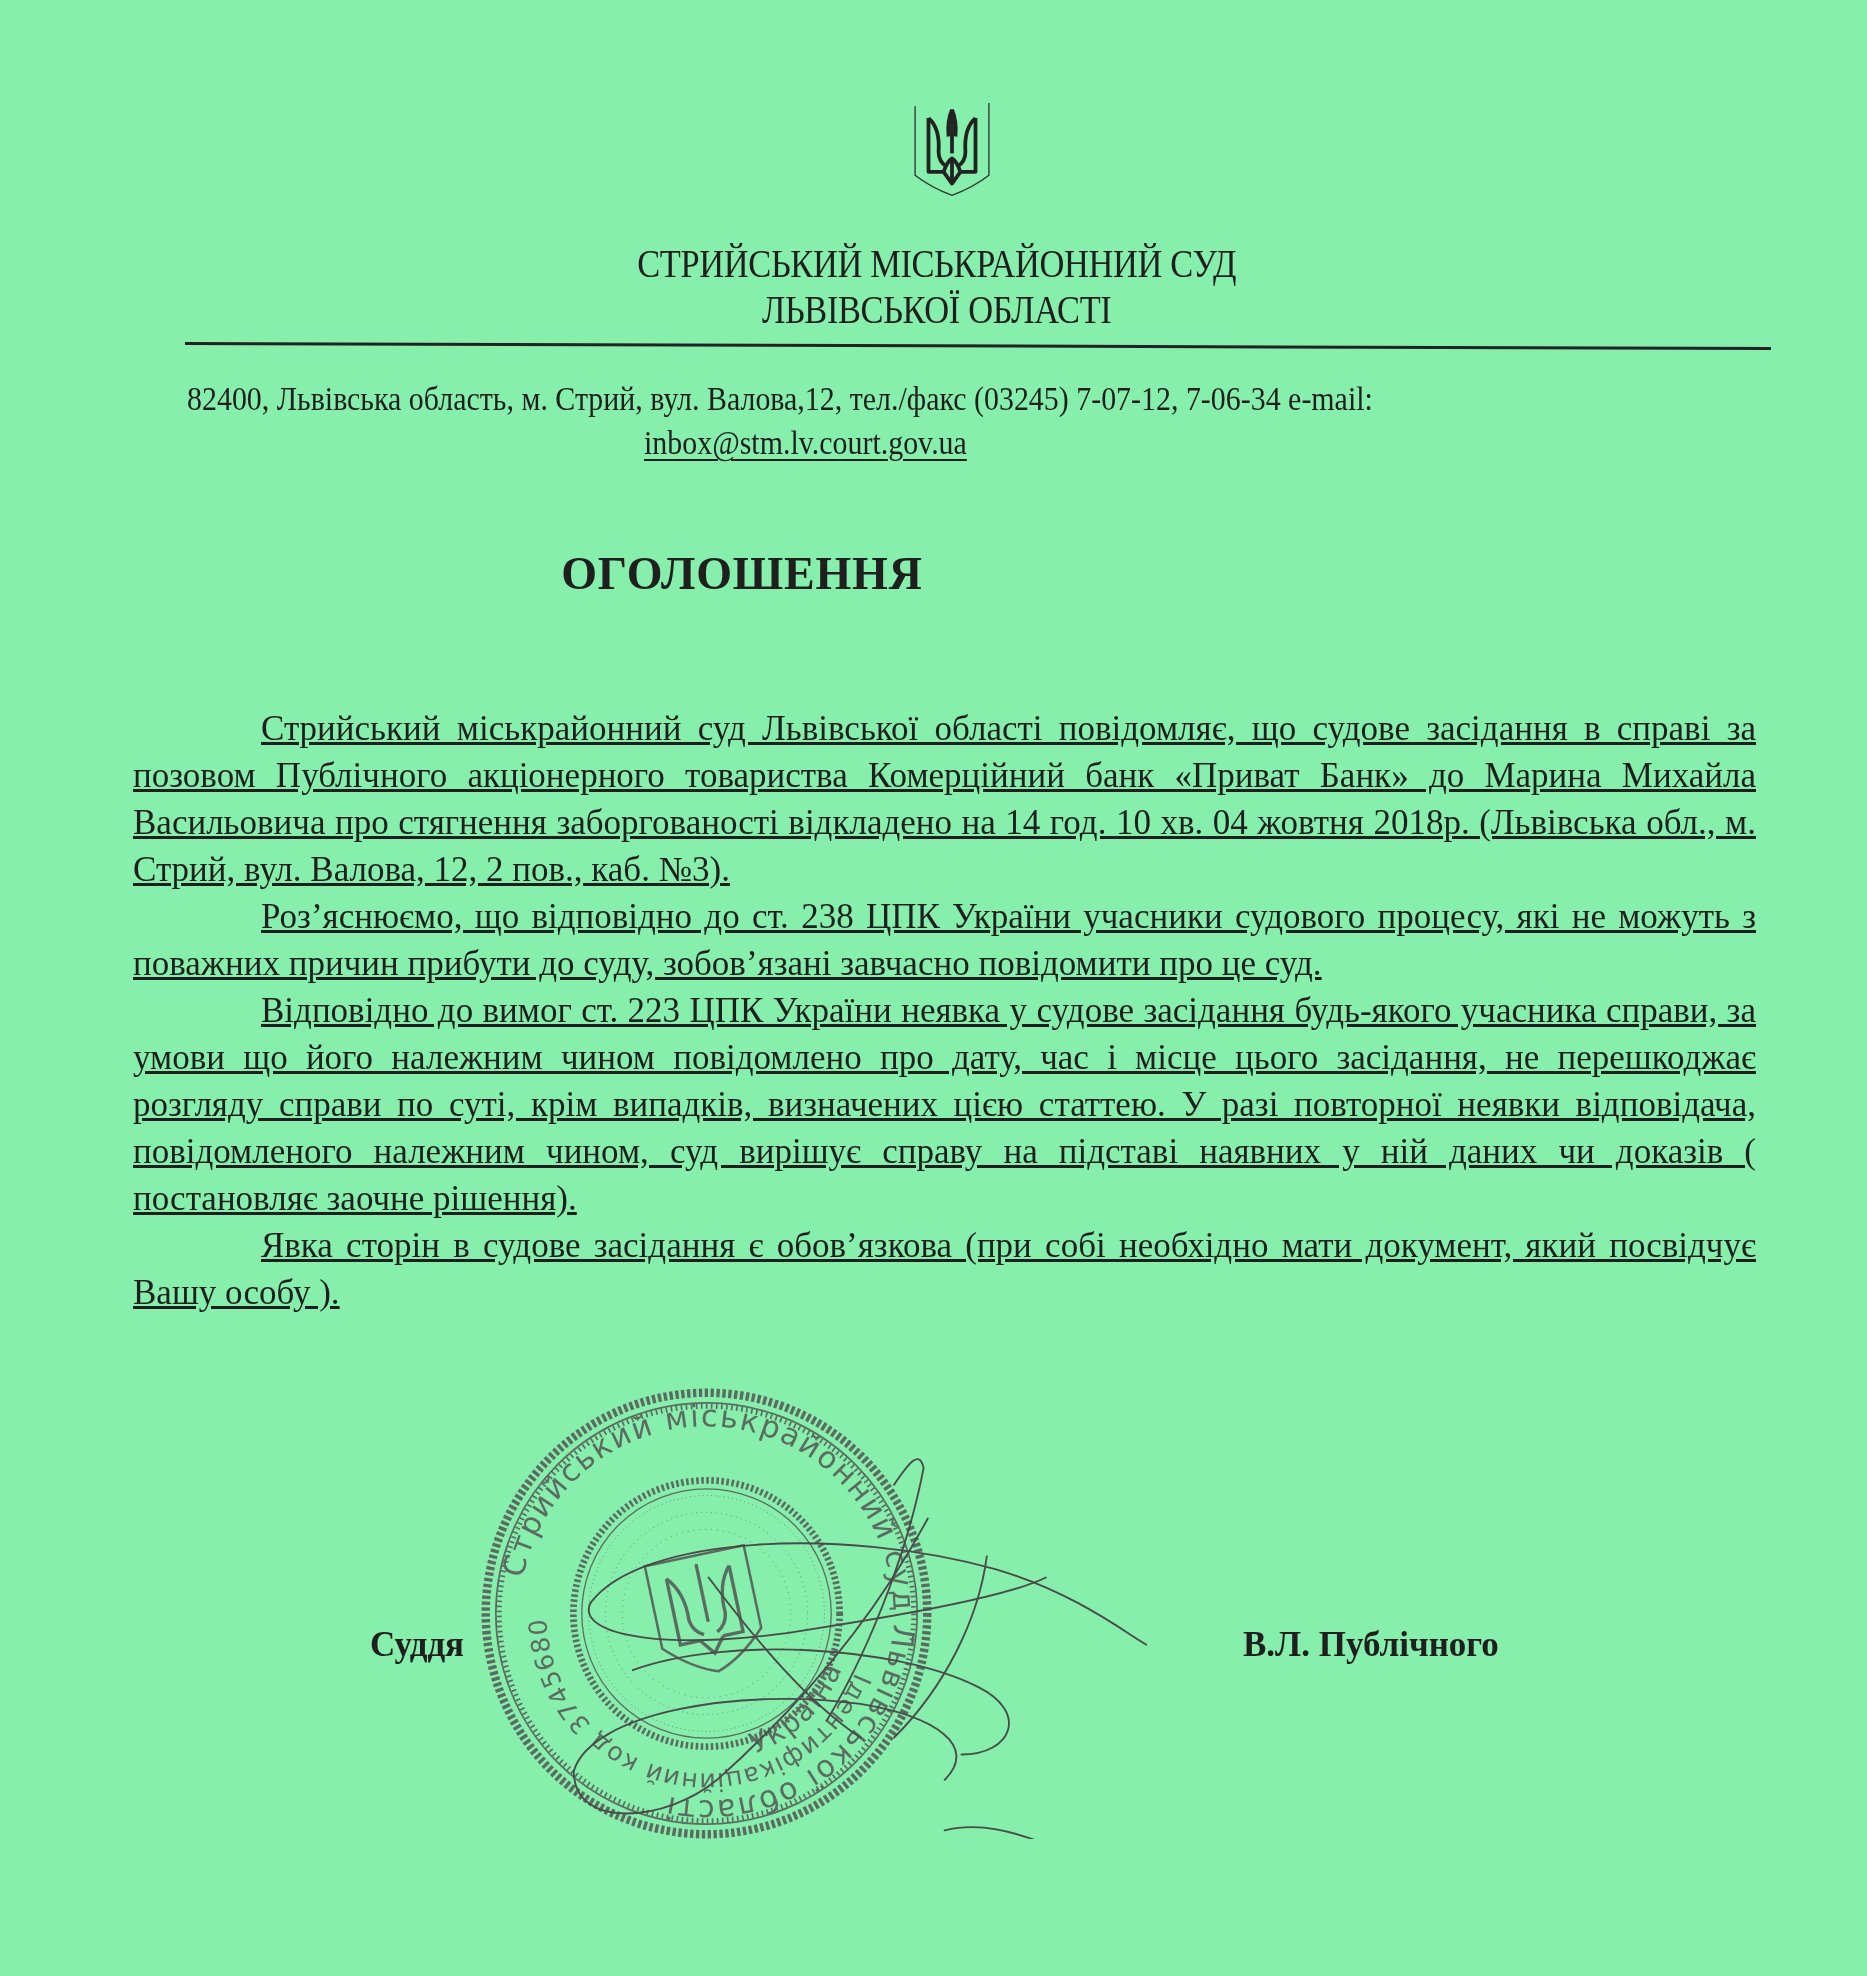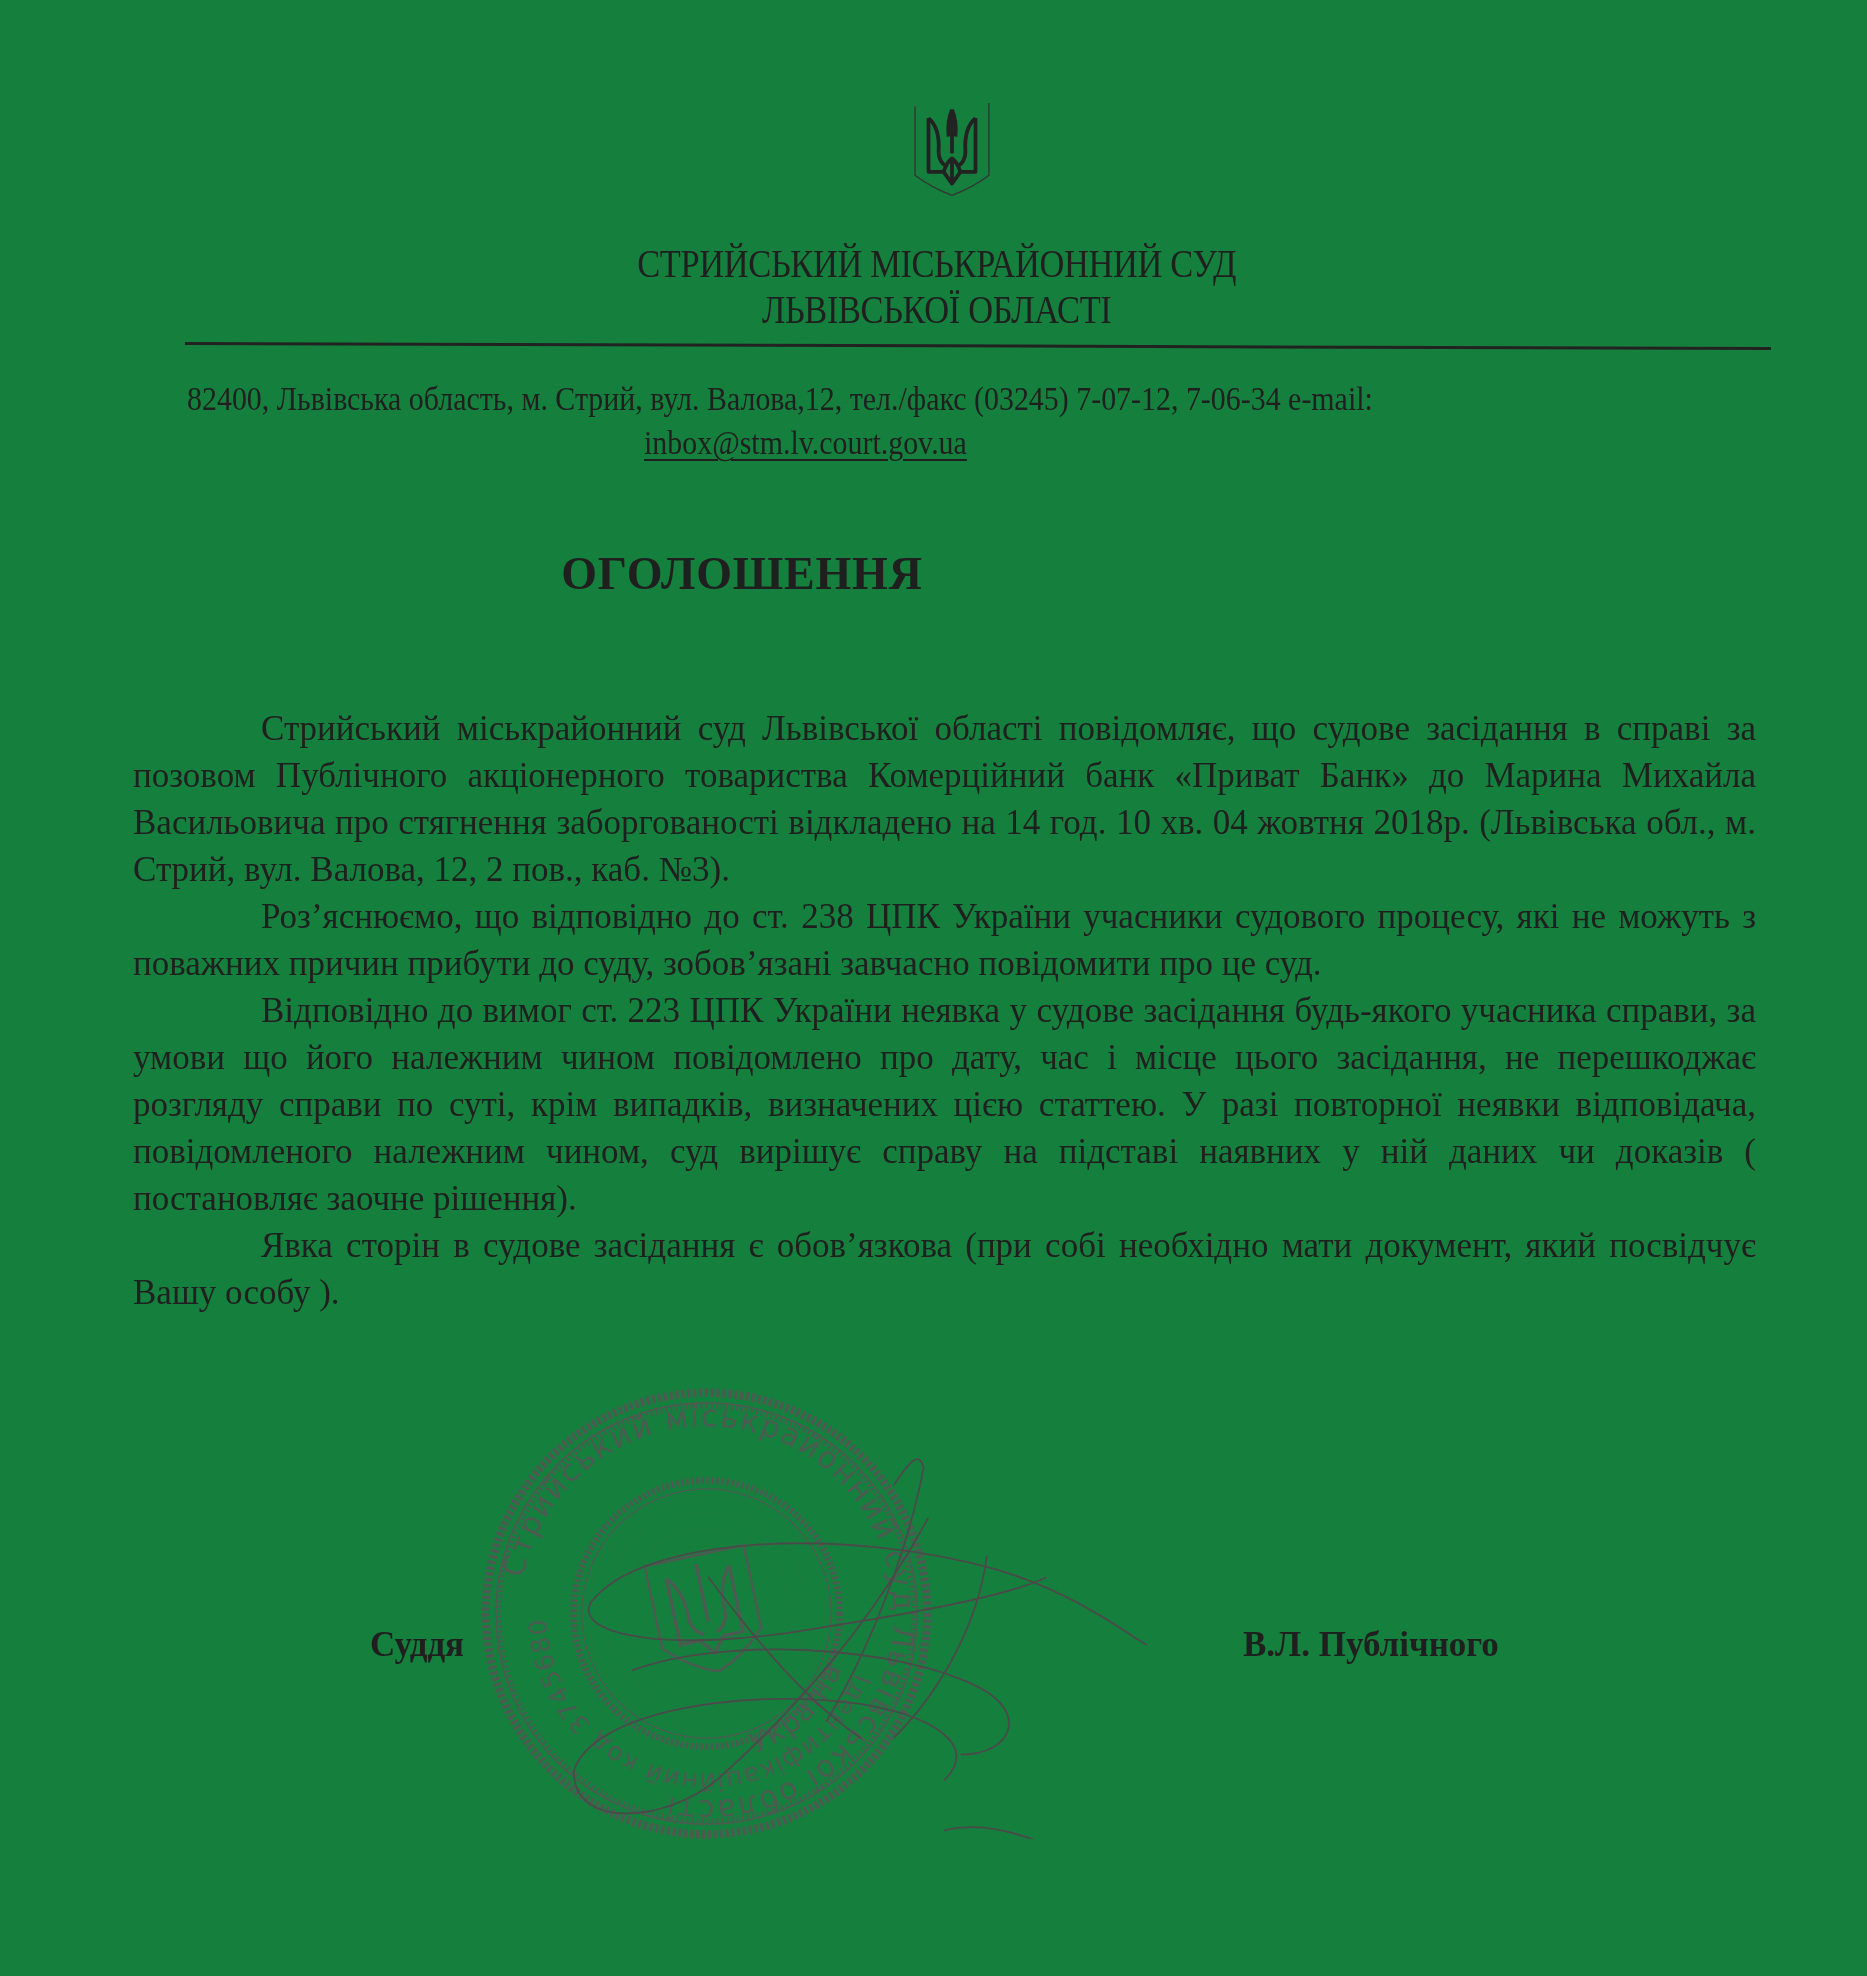--- a/index.html
+++ b/index.html
@@ -12,21 +12,21 @@
     height: 1977px;
     position: relative;
     overflow: hidden;
     font-family: "Liberation Serif", "DejaVu Serif", serif;
     color: #1f1f1f;
   }
   .page {
     position: absolute;
     left: 0; top: 0;
     width: 1868px; height: 1977px;
-    background: #15803d;
+    background: #86efac;
   }
 
   
   .coat {
     position: absolute;
     left: 913px;
     top: 103px;
     width: 78px;
     height: 94px;
   }
@@ -106,20 +106,21 @@
     width: 1623px;
     font-size: 35px;
     line-height: 47px;
     text-align: justify;
   }
   .body-text p {
     margin: 0;
     text-indent: 128px;
     text-align: justify;
     transform-origin: 0 0;
+    text-decoration: underline;
   }
   .body-text p.p1 { margin-bottom: 0px; }
 
   
   .sign-label {
     position: absolute;
     left: 370px;
     top: 1623px;
     font-size: 35px;
     font-weight: bold;

